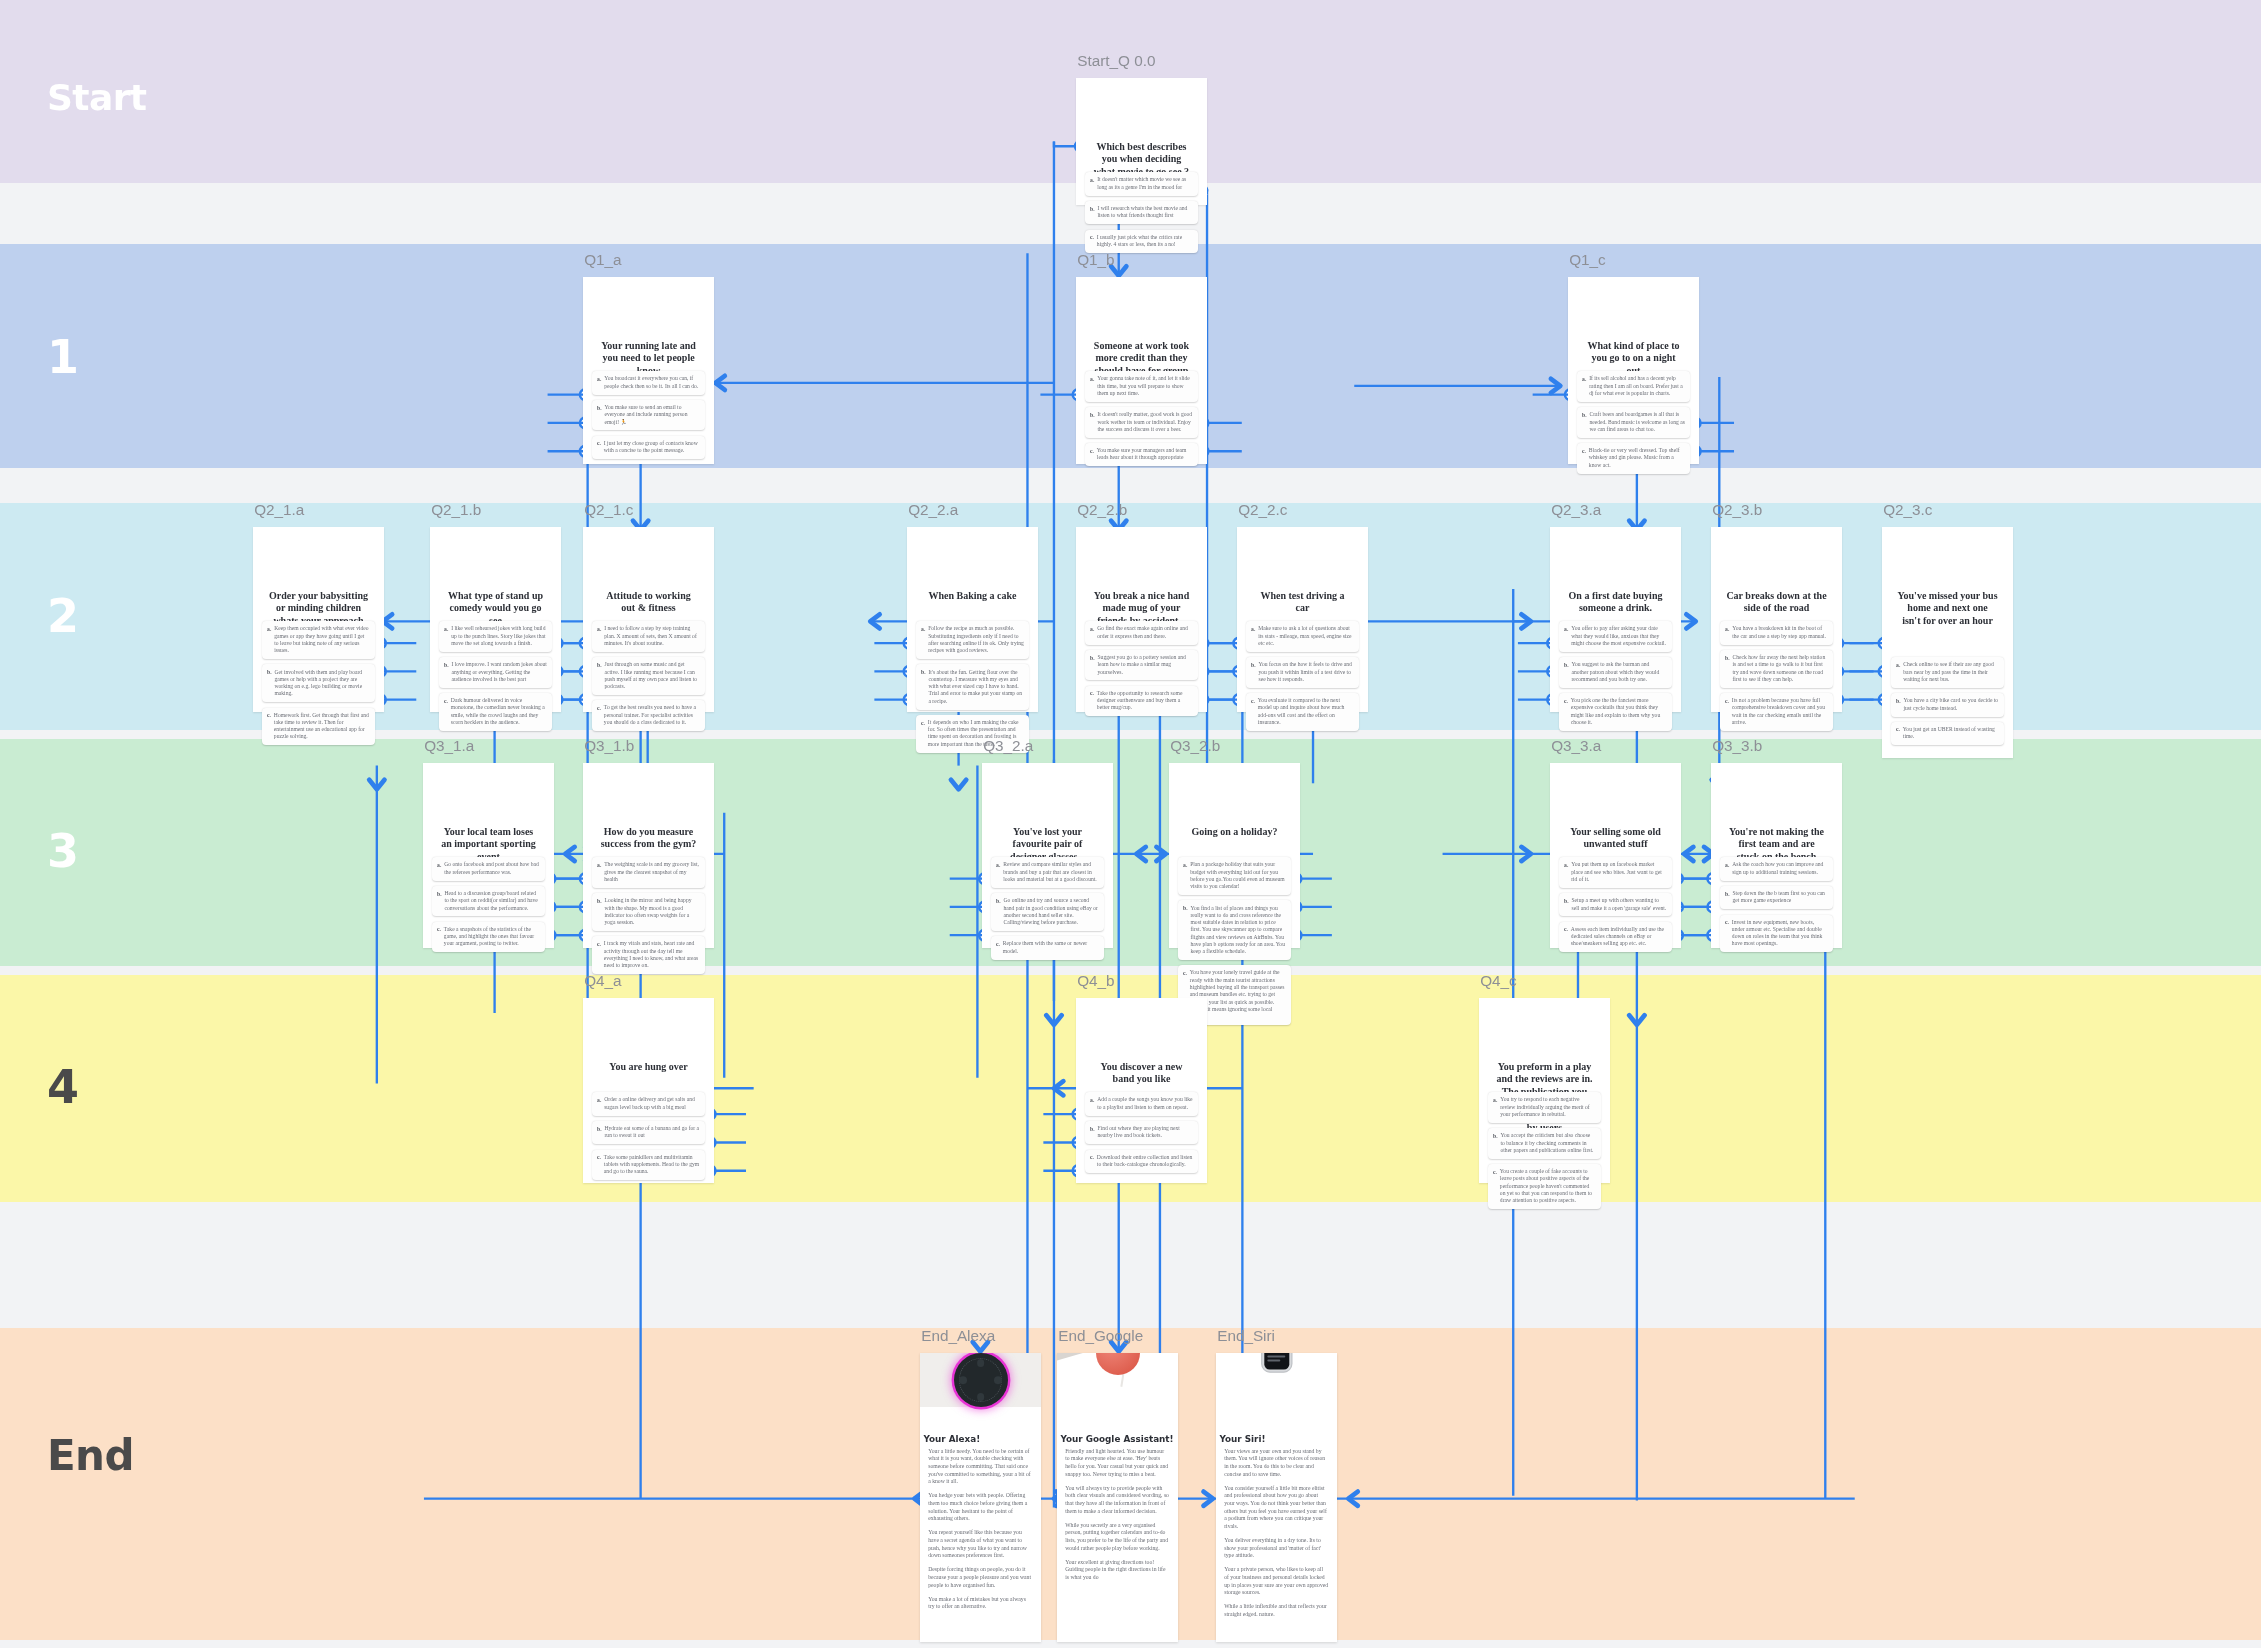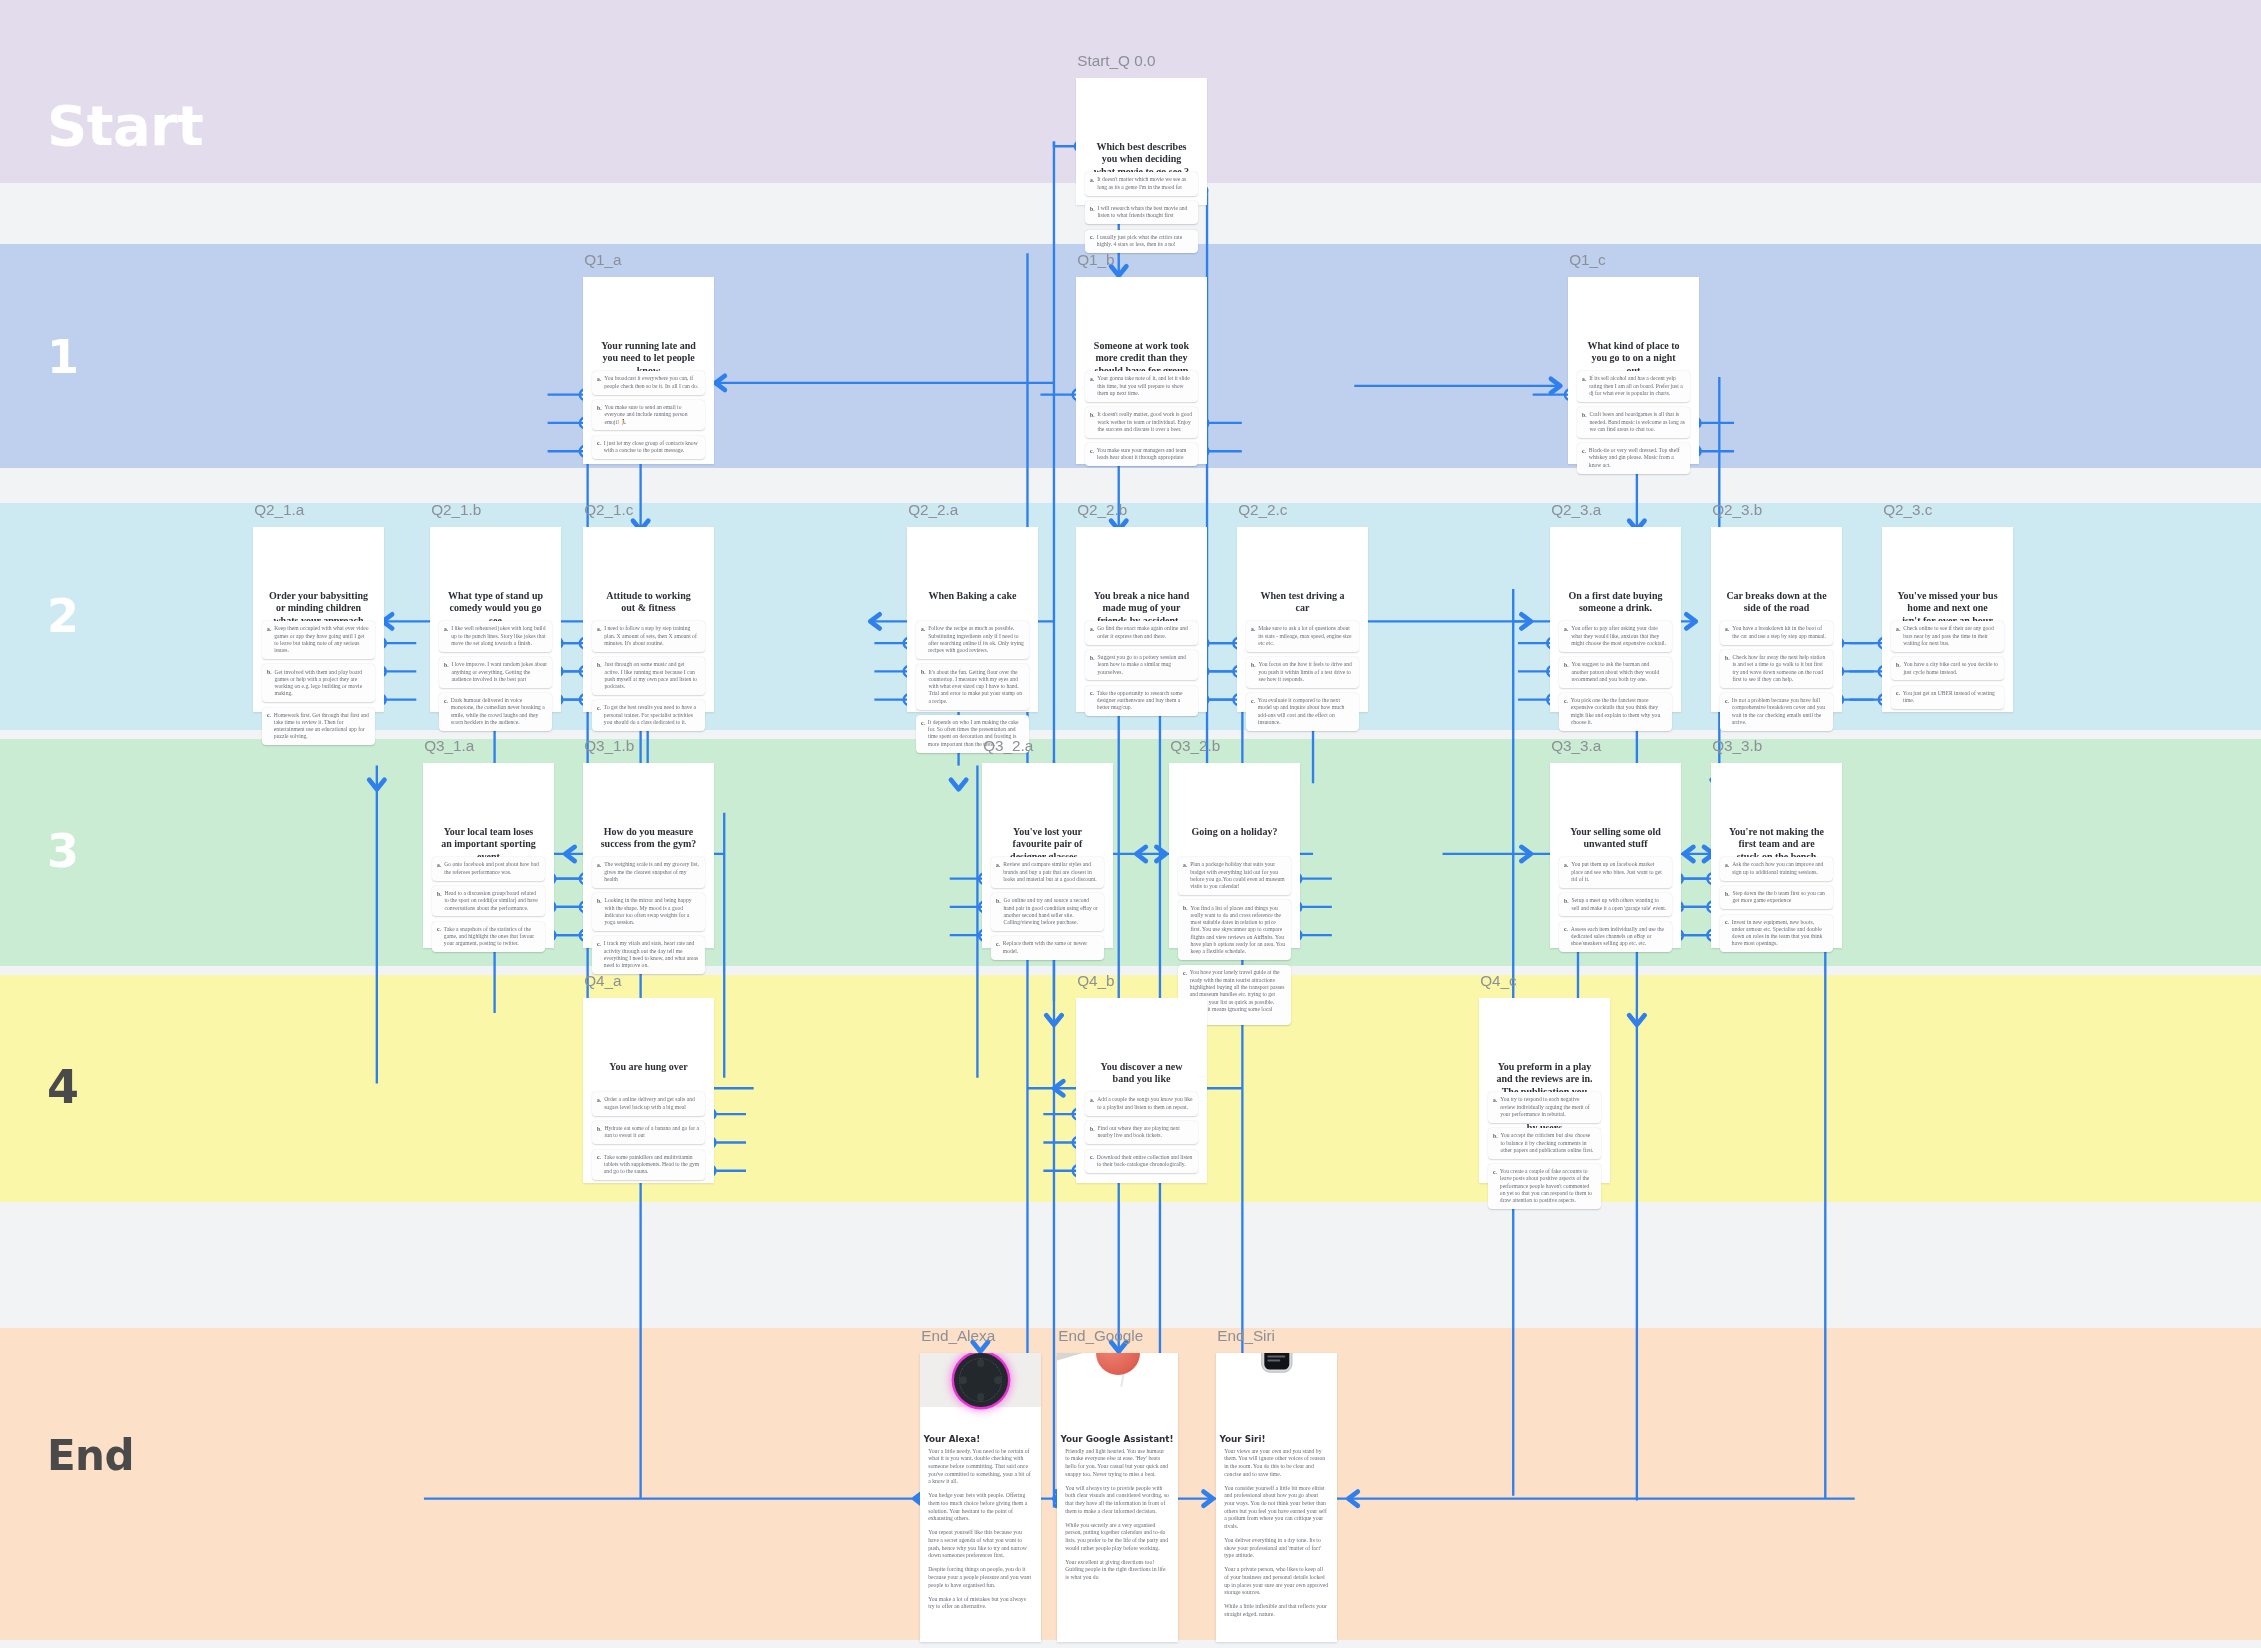--- a/index.html
+++ b/index.html
@@ -121,21 +121,21 @@
 
   
   svg#wires { position:absolute; inset:0; width:2261px; height:1649px; pointer-events:none; }
 </style>
 </head>
 <body>
 
 <div id="board">
   <div id="bands">
       <div class="band" style="top: 0px; height: 183px; background: rgb(226, 220, 237);"></div>
-      <div class="band-label" style="font-size: 56px; top: 93px;">Start</div>
+      <div class="band-label" style="font-size: 36px; top: 77px;">Start</div>
       <div class="band" style="top: 244px; height: 224px; background: rgb(190, 208, 238);"></div>
       <div class="band-label" style="font-size: 46px; top: 330px;">1</div>
       <div class="band" style="top: 503px; height: 227px; background: rgb(205, 234, 242);"></div>
       <div class="band-label" style="font-size: 46px; top: 589px;">2</div>
       <div class="band" style="top: 739px; height: 227px; background: rgb(201, 236, 210);"></div>
       <div class="band-label" style="font-size: 46px; top: 824px;">3</div>
       <div class="band" style="top: 975px; height: 227px; background: rgb(251, 247, 168);"></div>
       <div class="band-label dark" style="font-size: 46px; top: 1060px;">4</div>
       <div class="band" style="top: 1328px; height: 312px; background: rgb(252, 224, 199);"></div>
       <div class="band-label dark" style="font-size: 42px; top: 1431px;">End</div>
@@ -577,21 +577,21 @@
               <span class="opt-k">b.</span>
               <span class="opt-t">Check how far away the next help station is and set a time to go walk to it but first try and wave down someone on the road first to see if they can help.</span>
             </div>
             <div class="opt">
               <span class="opt-k">c.</span>
               <span class="opt-t">Its not a problem because you have full comprehensive breakdown cover and you wait in the car checking emails until the arrive.</span>
             </div>
           </div>
         </div>
       </div>
-      <div class="node" style="left: 1882px; top: 527px; width: 131px; height: 185px;">
+      <div class="node" style="left: 1882px; top: 527px; width: 131px; height: 231px;">
         <div class="node-id">Q2_3.c</div>
         <div class="card">
           <div class="q-title">You've missed your bus home and next one isn't for over an hour</div>
           <div class="opts">
             <div class="opt">
               <span class="opt-k">a.</span>
               <span class="opt-t">Check online to see if their are any good bars near by and pass the time in their waiting for next bus.</span>
             </div>
             <div class="opt">
               <span class="opt-k">b.</span>

